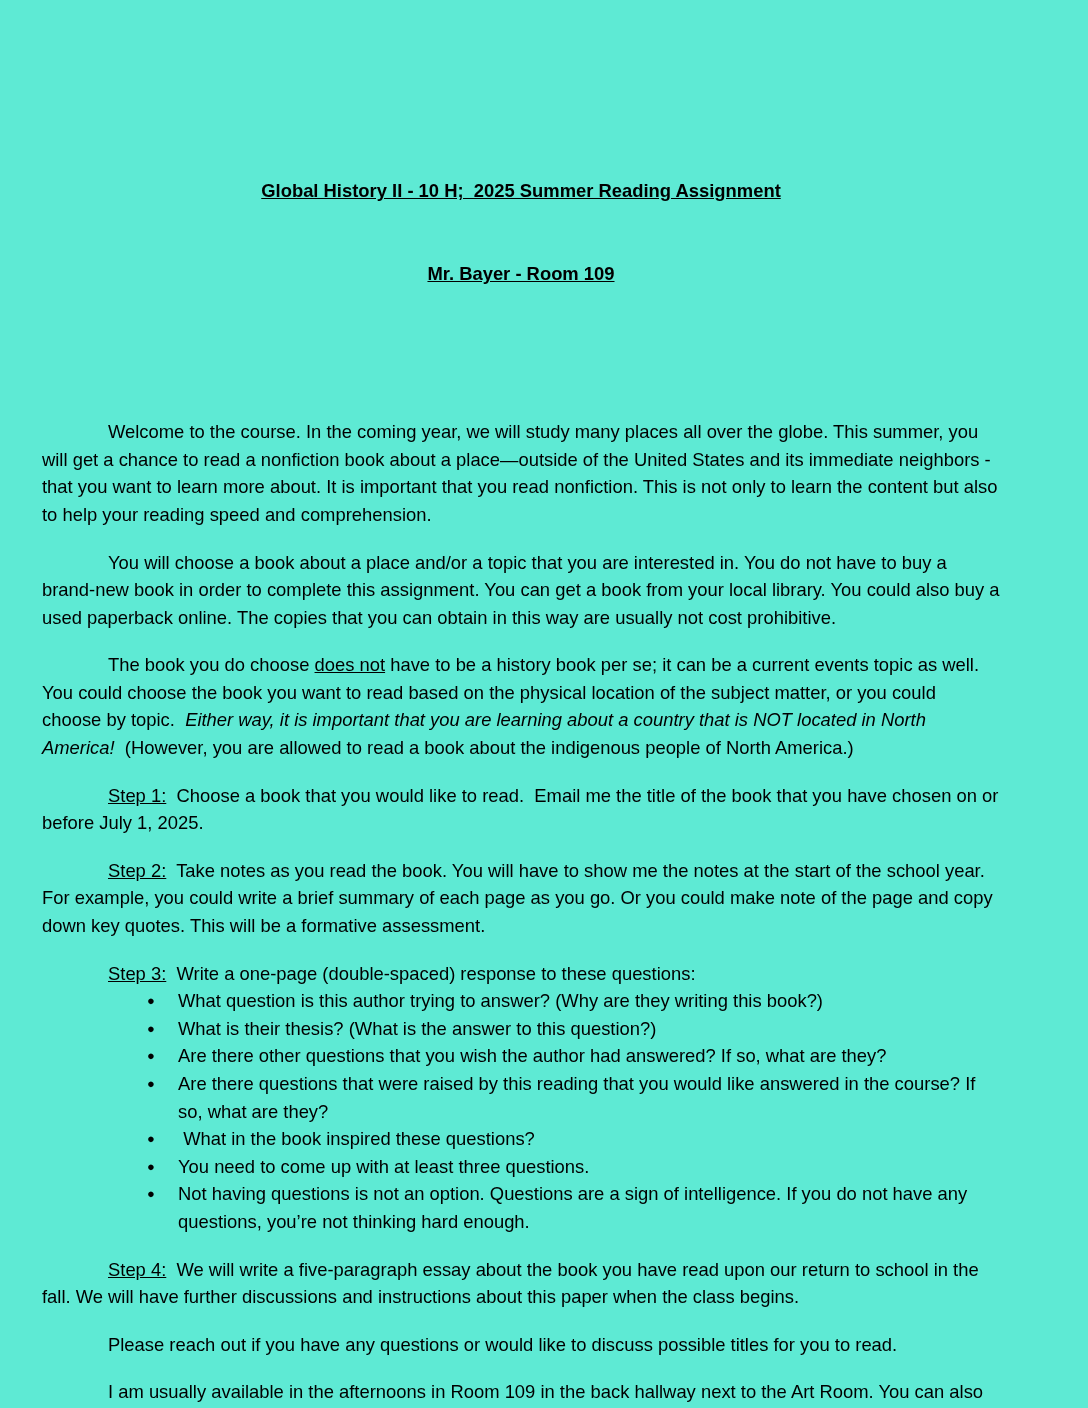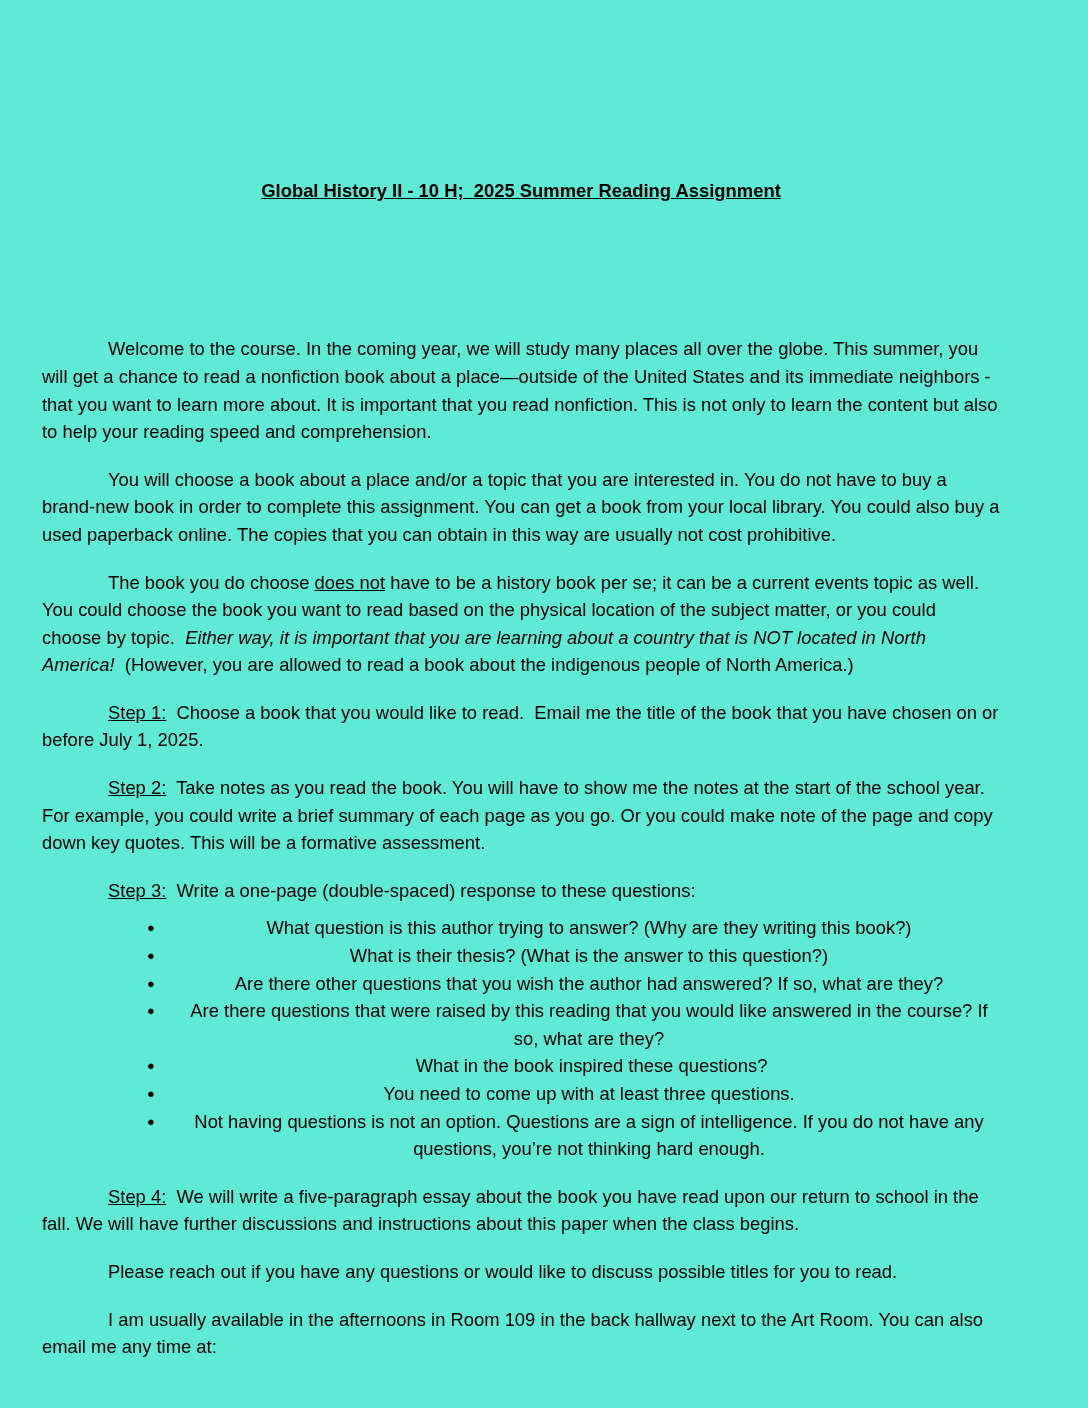--- a/index.html
+++ b/index.html
@@ -16,44 +16,45 @@
     height: 1408px;
     padding: 67px 88px 0 42px;
     background: #5eead4;
   }
   .doc {
     font-size: 18.4px;
     line-height: 27.6px;
     white-space: pre-wrap;
   }
   .block { margin-bottom: 20px; }
-  .tight { margin-bottom: 10px; }
+  .tight { margin-bottom: 0; }
   .title-line {
     text-align: center;
     font-weight: bold;
     text-decoration: underline;
   }
   .para.indent { text-indent: 66px; }
   .b { font-weight: normal; }
   .i { font-style: italic; }
   .u { text-decoration: underline; }
   ul.bullets {
     list-style: none;
     padding-left: 136px;
   }
-  li.bullet-item { position: relative; text-align: center; }
+  li.bullet-item { position: relative; }
   li.bullet-item::before {
     content: "\25CF";
     position: absolute;
     left: -31px;
     top: 0px;
     font-size: 13px;
   }
 </style>
 </head>
 <body>
 
 <div class="page doc">
   <div class="block">
     <div class="title-line">Global History II - 10 H;  2025 Summer Reading Assignment</div>
+    <div class="title-line">Mr. Bayer - Room 109</div>
   </div>
   <div><div class="para block indent"><span>Welcome to the course. In the coming year, we will study many places all over the globe. This summer, you will get a chance to read a nonfiction book about a place—outside of the United States and its immediate neighbors - that you want to learn more about. It is important that you read nonfiction. This is not only to learn the content but also to help your reading speed and comprehension.</span></div><div class="para block indent"><span>You will choose a book about a place and/or a topic that you are interested in. You do not have to buy a brand-new book in order to complete this assignment. You can get a book from your local library. You could also buy a used paperback online. The copies that you can obtain in this way are usually not cost prohibitive.</span></div><div class="para block indent"><span>The book you do choose </span><span class="b u">does not</span><span> have to be a history book per se; it can be a current events topic as well. You could choose the book you want to read based on the physical location of the subject matter, or you could choose by topic.  </span><span class="b i">Either way, it is important that you are learning about a country that is NOT located in North America!</span><span>  (However, you are allowed to read a book about the indigenous people of North America.)</span></div><div class="para block indent"><span class="b u">Step 1:</span><span>  Choose a book that you would like to read.  Email me the title of the book that you have chosen on or before July 1, 2025.</span></div><div class="para block indent"><span class="b u">Step 2:</span><span>  Take notes as you read the book. You will have to show me the notes at the start of the school year. For example, you could write a brief summary of each page as you go. Or you could make note of the page and copy down key quotes. This will be a formative assessment.</span></div><div class="para block indent tight"><span class="b u">Step 3:</span><span>  Write a one-page (double-spaced) response to these questions:</span></div><ul class="bullets block"><li class="bullet-item"><span>What question is this author trying to answer? (Why are they writing this book?)</span></li><li class="bullet-item"><span>What is their thesis? (What is the answer to this question?)</span></li><li class="bullet-item"><span>Are there other questions that you wish the author had answered? If so, what are they?</span></li><li class="bullet-item"><span>Are there questions that were raised by this reading that you would like answered in the course? If so, what are they?</span></li><li class="bullet-item"><span> What in the book inspired these questions?</span></li><li class="bullet-item"><span class="b">You need to come up with at least three questions.</span></li><li class="bullet-item"><span>Not having questions is not an option. Questions are a sign of intelligence. If you do not have any questions, you’re not thinking hard enough.</span></li></ul><div class="para block indent"><span class="b u">Step 4:</span><span>  We will write a five-paragraph essay about the book you have read upon our return to school in the fall. We will have further discussions and instructions about this paper when the class begins.</span></div><div class="para block indent"><span>Please reach out if you have any questions or would like to discuss possible titles for you to read.</span></div><div class="para block indent"><span>I am usually available in the afternoons in Room 109 in the back hallway next to the Art Room. You can also email me any time at:  </span></div></div>
 </div>
 
 </body></html>

